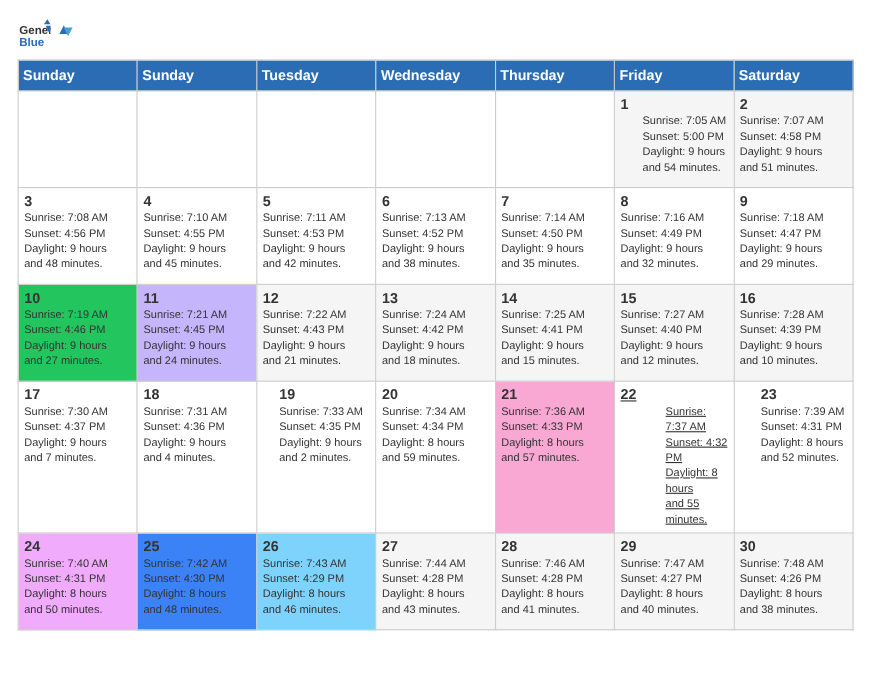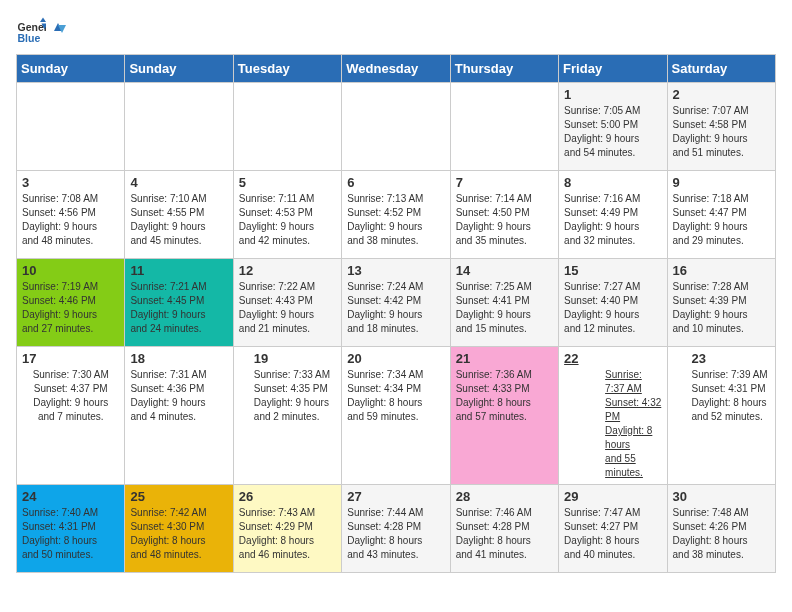--- a/index.html
+++ b/index.html
@@ -135,21 +135,21 @@
   </thead>
   <tbody id="calendar-body">
   <tr>
         <td class="empty-cell"></td>
         <td class="empty-cell"></td>
         <td class="empty-cell"></td>
         <td class="empty-cell"></td>
         <td class="empty-cell"></td>
         <td style="background: rgb(245, 245, 245);">
           <span class="day-number">1</span>
-          <div class="day-info" style="white-space: pre-line;">Sunrise: 7:05 AM
+          <div class="day-info" style="white-space: pre-line; margin-left: 20px;">Sunrise: 7:05 AM
 Sunset: 5:00 PM
 Daylight: 9 hours
 and 54 minutes.</div>
         </td>
         <td style="background: rgb(245, 245, 245);">
           <span class="day-number">2</span>
           <div class="day-info" style="white-space: pre-line;">Sunrise: 7:07 AM
 Sunset: 4:58 PM
 Daylight: 9 hours
 and 51 minutes.</div>
@@ -200,28 +200,28 @@
         </td>
         <td style="background: rgb(255, 255, 255);">
           <span class="day-number">9</span>
           <div class="day-info" style="white-space: pre-line;">Sunrise: 7:18 AM
 Sunset: 4:47 PM
 Daylight: 9 hours
 and 29 minutes.</div>
         </td>
       </tr>
       <tr>
-        <td style="background: #84cc16;">
+        <td style="background: #22c55e;">
           <span class="day-number">10</span>
           <div class="day-info" style="white-space: pre-line;">Sunrise: 7:19 AM
 Sunset: 4:46 PM
 Daylight: 9 hours
 and 27 minutes.</div>
         </td>
-        <td style="background: #14b8a6;">
+        <td style="background: #c4b5fd;">
           <span class="day-number">11</span>
           <div class="day-info" style="white-space: pre-line;">Sunrise: 7:21 AM
 Sunset: 4:45 PM
 Daylight: 9 hours
 and 24 minutes.</div>
         </td>
         <td style="background: rgb(245, 245, 245);">
           <span class="day-number">12</span>
           <div class="day-info" style="white-space: pre-line;">Sunrise: 7:22 AM
 Sunset: 4:43 PM
@@ -253,21 +253,21 @@
           <span class="day-number">16</span>
           <div class="day-info" style="white-space: pre-line;">Sunrise: 7:28 AM
 Sunset: 4:39 PM
 Daylight: 9 hours
 and 10 minutes.</div>
         </td>
       </tr>
       <tr>
         <td style="background: rgb(255, 255, 255);">
           <span class="day-number">17</span>
-          <div class="day-info" style="white-space: pre-line; text-align: center;">Sunrise: 7:30 AM
+          <div class="day-info" style="white-space: pre-line;">Sunrise: 7:30 AM
 Sunset: 4:37 PM
 Daylight: 9 hours
 and 7 minutes.</div>
         </td>
         <td style="background: rgb(255, 255, 255);">
           <span class="day-number">18</span>
           <div class="day-info" style="white-space: pre-line;">Sunrise: 7:31 AM
 Sunset: 4:36 PM
 Daylight: 9 hours
 and 4 minutes.</div>
@@ -302,35 +302,35 @@
         </td>
         <td style="background: rgb(255, 255, 255); padding-left: 24px;">
           <span class="day-number">23</span>
           <div class="day-info" style="white-space: pre-line;">Sunrise: 7:39 AM
 Sunset: 4:31 PM
 Daylight: 8 hours
 and 52 minutes.</div>
         </td>
       </tr>
       <tr>
-        <td style="background: #0ea5e9;">
+        <td style="background: #f0abfc;">
           <span class="day-number">24</span>
           <div class="day-info" style="white-space: pre-line;">Sunrise: 7:40 AM
 Sunset: 4:31 PM
 Daylight: 8 hours
 and 50 minutes.</div>
         </td>
-        <td style="background: #eab308;">
+        <td style="background: #3b82f6;">
           <span class="day-number">25</span>
           <div class="day-info" style="white-space: pre-line;">Sunrise: 7:42 AM
 Sunset: 4:30 PM
 Daylight: 8 hours
 and 48 minutes.</div>
         </td>
-        <td style="background: #fef9c3;">
+        <td style="background: #7dd3fc;">
           <span class="day-number">26</span>
           <div class="day-info" style="white-space: pre-line;">Sunrise: 7:43 AM
 Sunset: 4:29 PM
 Daylight: 8 hours
 and 46 minutes.</div>
         </td>
         <td style="background: rgb(245, 245, 245);">
           <span class="day-number">27</span>
           <div class="day-info" style="white-space: pre-line;">Sunrise: 7:44 AM
 Sunset: 4:28 PM

